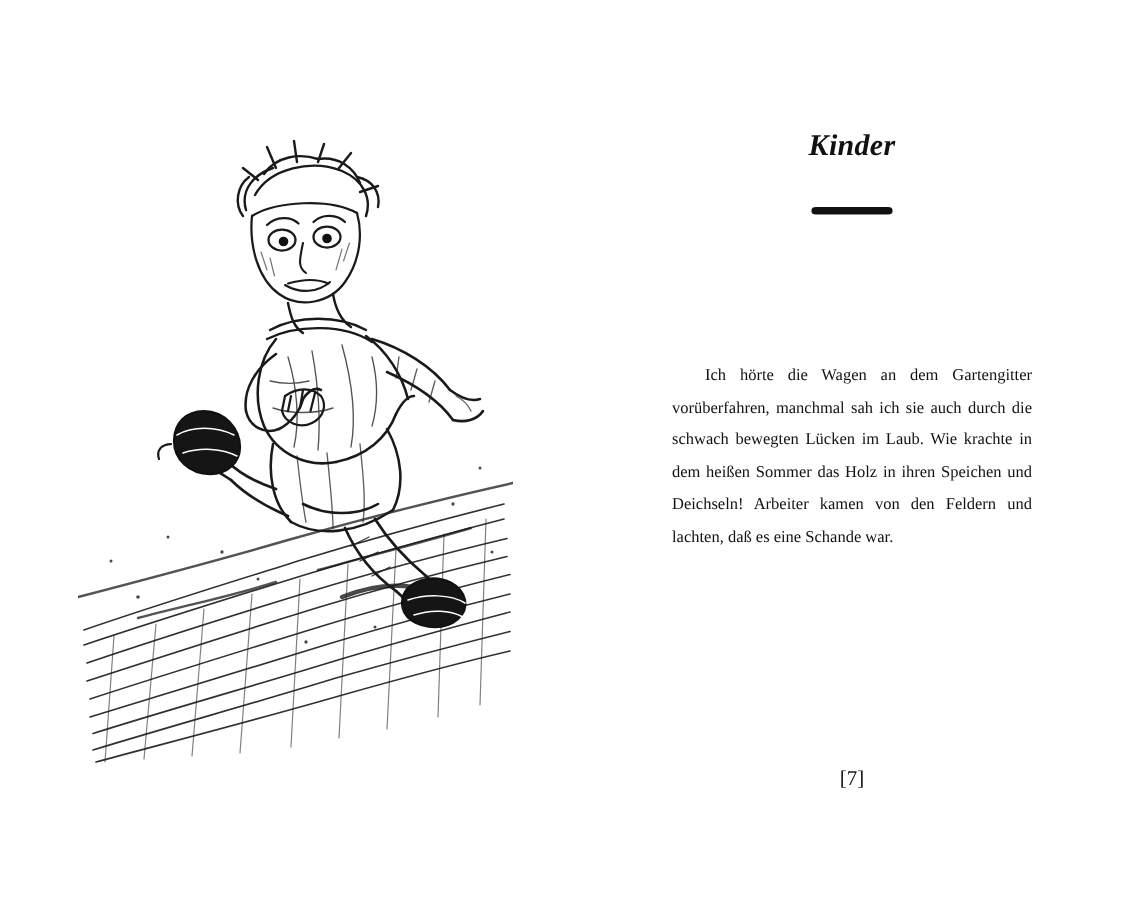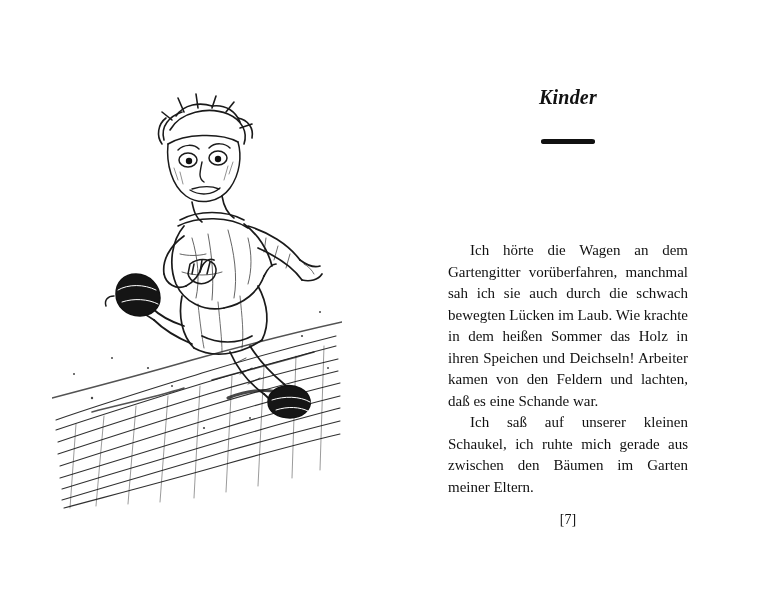--- a/index.html
+++ b/index.html
@@ -64,21 +64,21 @@
   .rule {
     display: inline-block;
     width: 54px;
     height: 5px;
     background: #111111;
     border-radius: 3px / 2px;
   }
   .body-text {
     margin-top: 92px;
     font-family: "Liberation Serif", serif;
-    font-size: 15px;
+    font-size: 11px;
     line-height: 21.5px;
     text-align: justify;
     text-justify: inter-word;
     color: #111111;
     hyphens: manual;
   }
   .body-text p {
     margin: 0;
     text-indent: 22px;
   }
@@ -294,19 +294,18 @@
     <div class="title">
       <span class="title-line">Kinder</span>
     </div>
 
     <div class="rule-wrap">
       <span class="rule"></span>
     </div>
 
     <div class="body-text">
       <p>Ich hörte die Wagen an dem Gartengitter vorüberfahren, manchmal sah ich sie auch durch die schwach bewegten Lücken im Laub. Wie krachte in dem heißen Sommer das Holz in ihren Speichen und Deichseln! Arbeiter kamen von den Feldern und lachten, daß es eine Schande war.</p>
-      <p>Ich saß auf unserer kleinen Schaukel, ich ruhte mich gerade aus zwischen den Bäumen im Garten meiner Eltern.</p>
     </div>
 
     <div class="page-number">[7]</div>
   </div>
 
 </div>
 
 </body></html>

